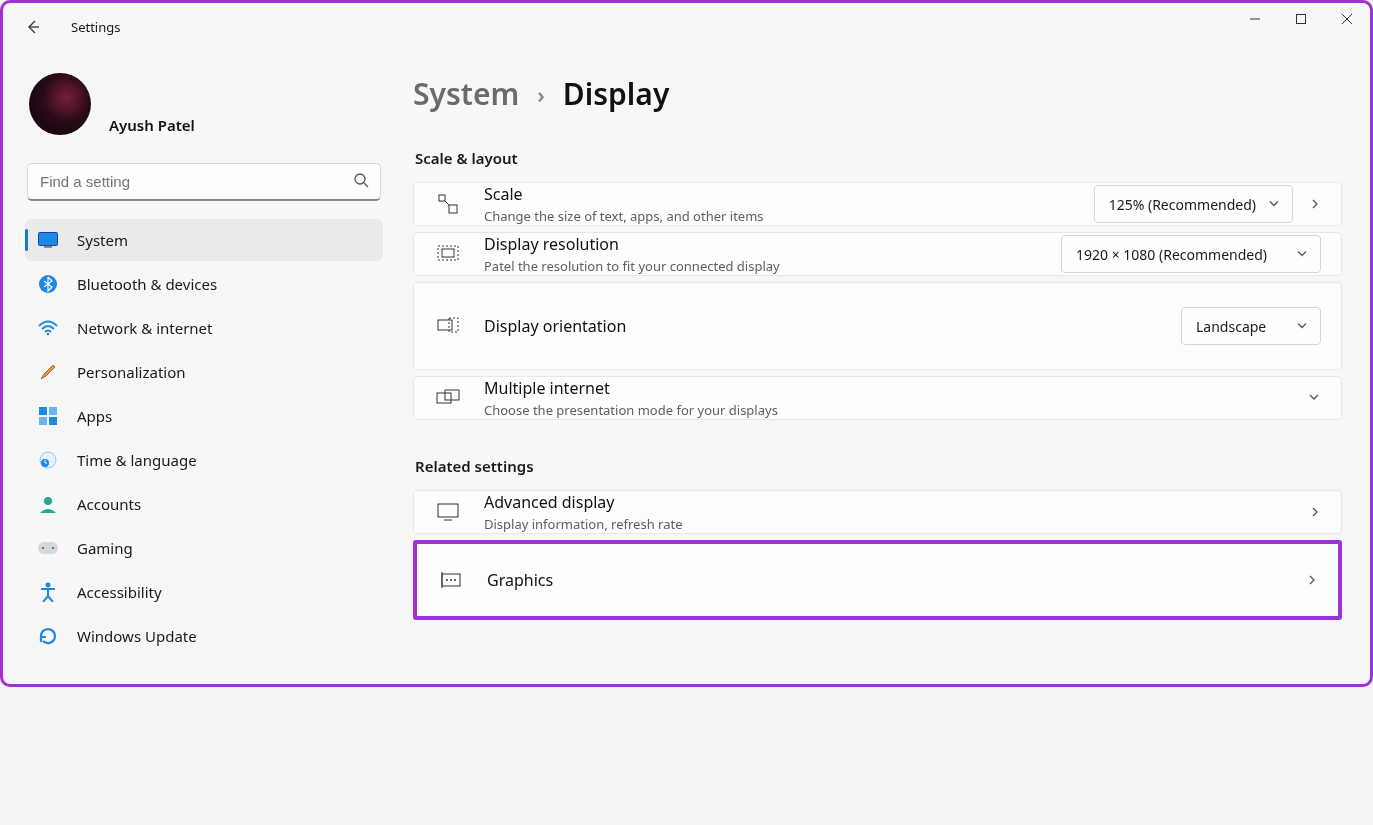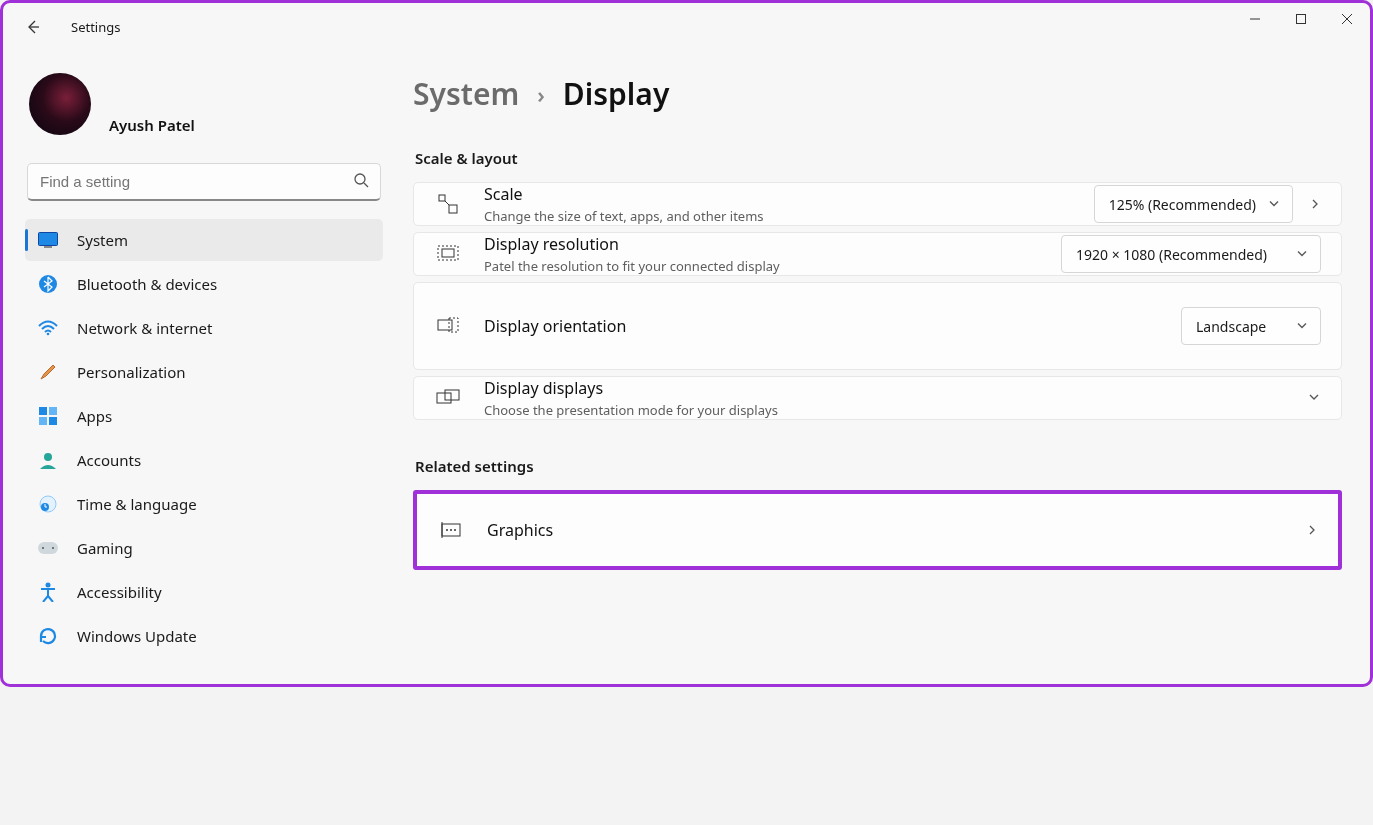--- a/index.html
+++ b/index.html
@@ -304,36 +304,36 @@
                 <rect x="0" y="0" width="8" height="8" fill="#1e88e5"></rect>
                 <rect x="10" y="0" width="8" height="8" fill="#64b5f6"></rect>
                 <rect x="0" y="10" width="8" height="8" fill="#64b5f6"></rect>
                 <rect x="10" y="10" width="8" height="8" fill="#1e88e5"></rect>
               </svg>
             </span>
           <span>Apps</span>
         </div>
         <div class="nav-item">
           <span class="nav-icon">
-              <svg width="18" height="18">
-                <circle cx="9" cy="6" r="4" fill="#26a69a"></circle>
-                <path d="M1 18 Q9 10 17 18 Z" fill="#26a69a"></path>
-              </svg>
-            </span>
-          <span>Accounts</span>
-        </div>
-        <div class="nav-item">
-          <span class="nav-icon">
               <svg width="20" height="20">
                 <circle cx="10" cy="10" r="8" fill="#e3f2fd" stroke="#90caf9"></circle>
                 <circle cx="7" cy="13" r="4" fill="#1e88e5"></circle>
                 <path d="M7 10v3h2" stroke="#fff" stroke-width="1" fill="none"></path>
               </svg>
             </span>
           <span>Time &amp; language</span>
+        </div>
+        <div class="nav-item">
+          <span class="nav-icon">
+              <svg width="18" height="18">
+                <circle cx="9" cy="6" r="4" fill="#26a69a"></circle>
+                <path d="M1 18 Q9 10 17 18 Z" fill="#26a69a"></path>
+              </svg>
+            </span>
+          <span>Accounts</span>
         </div>
         <div class="nav-item">
           <span class="nav-icon">
               <svg width="22" height="14">
                 <rect x="1" y="1" width="20" height="12" rx="6" fill="#cfd8dc"></rect>
                 <circle cx="6" cy="7" r="1" fill="#555"></circle>
                 <circle cx="16" cy="7" r="1" fill="#555"></circle>
               </svg>
             </span>
           <span>Gaming</span>
@@ -435,33 +435,50 @@
       </div>
 
       <div class="card">
         <span class="card-icon">
             <svg width="24" height="18" viewBox="0 0 24 18">
               <rect x="1" y="4" width="14" height="10" stroke="#333" fill="none"></rect>
               <rect x="9" y="1" width="14" height="10" stroke="#333" fill="none"></rect>
             </svg>
           </span>
         <div class="card-text">
-          <div class="card-title">Display displays</div>
+          <div class="card-title">Multiple internet</div>
           <div class="card-sub">Choose the presentation mode for your displays</div>
         </div>
         <div class="card-control">
           <span><svg width="14" height="14">
                 <path d="M3 5 L7 9 L11 5" stroke="#555" fill="none" stroke-width="1.3"></path>
               </svg></span>
         </div>
       </div>
 
       <div class="section-gap"></div>
       <div class="section-title">Related settings</div>
 
+      <div class="card">
+        <span class="card-icon">
+            <svg width="22" height="18" viewBox="0 0 22 18">
+              <rect x="1" y="1" width="20" height="13" stroke="#333" fill="none"></rect>
+              <line x1="7" y1="17" x2="15" y2="17" stroke="#333"></line>
+            </svg>
+          </span>
+        <div class="card-text">
+          <div class="card-title">Advanced display</div>
+          <div class="card-sub">Display information, refresh rate</div>
+        </div>
+        <div class="card-control">
+          <span><svg width="12" height="12">
+                <path d="M4 2 L8 6 L4 10" stroke="#555" fill="none" stroke-width="1.3"></path>
+              </svg></span>
+        </div>
+      </div>
 
       <div class="card highlight" style="padding:22px 20px">
         <span class="card-icon">
             <svg width="24" height="18" viewBox="0 0 24 18">
               <rect x="3" y="3" width="18" height="12" stroke="#333" fill="none"></rect>
               <line x1="3" y1="1" x2="3" y2="17" stroke="#333"></line>
               <circle cx="8" cy="9" r="1" fill="#333"></circle>
               <circle cx="12" cy="9" r="1" fill="#333"></circle>
               <circle cx="16" cy="9" r="1" fill="#333"></circle>
             </svg>

